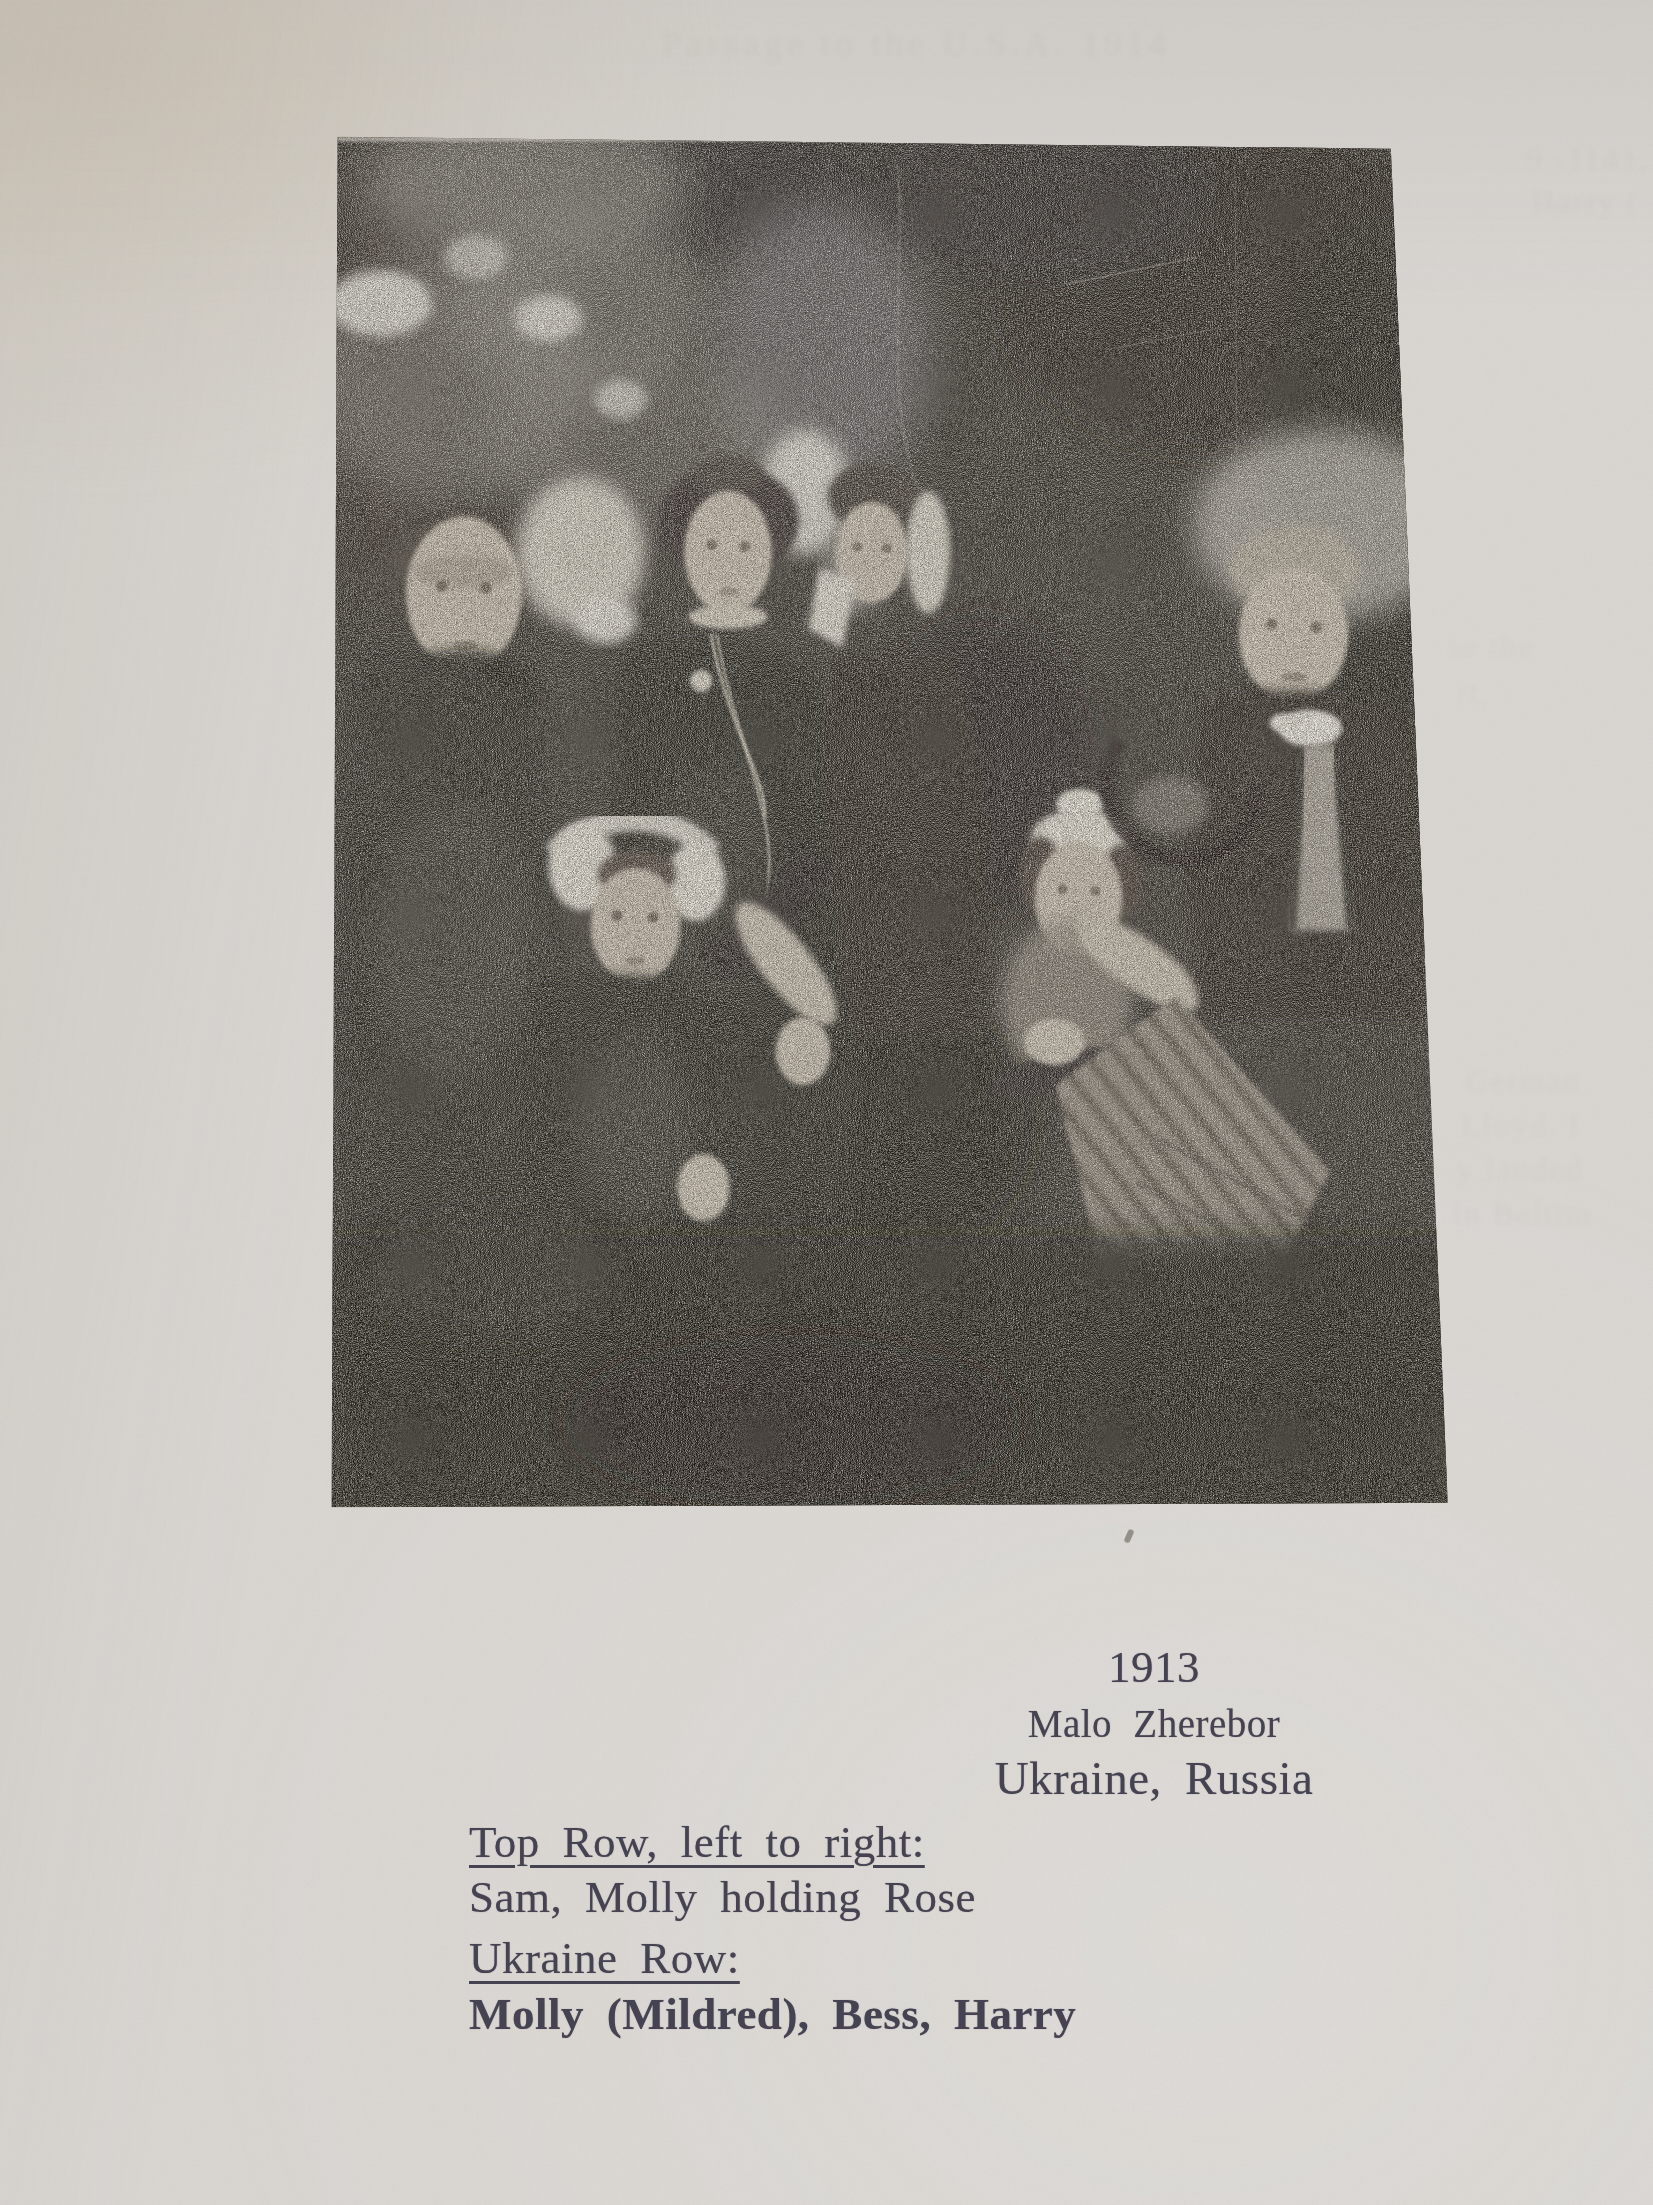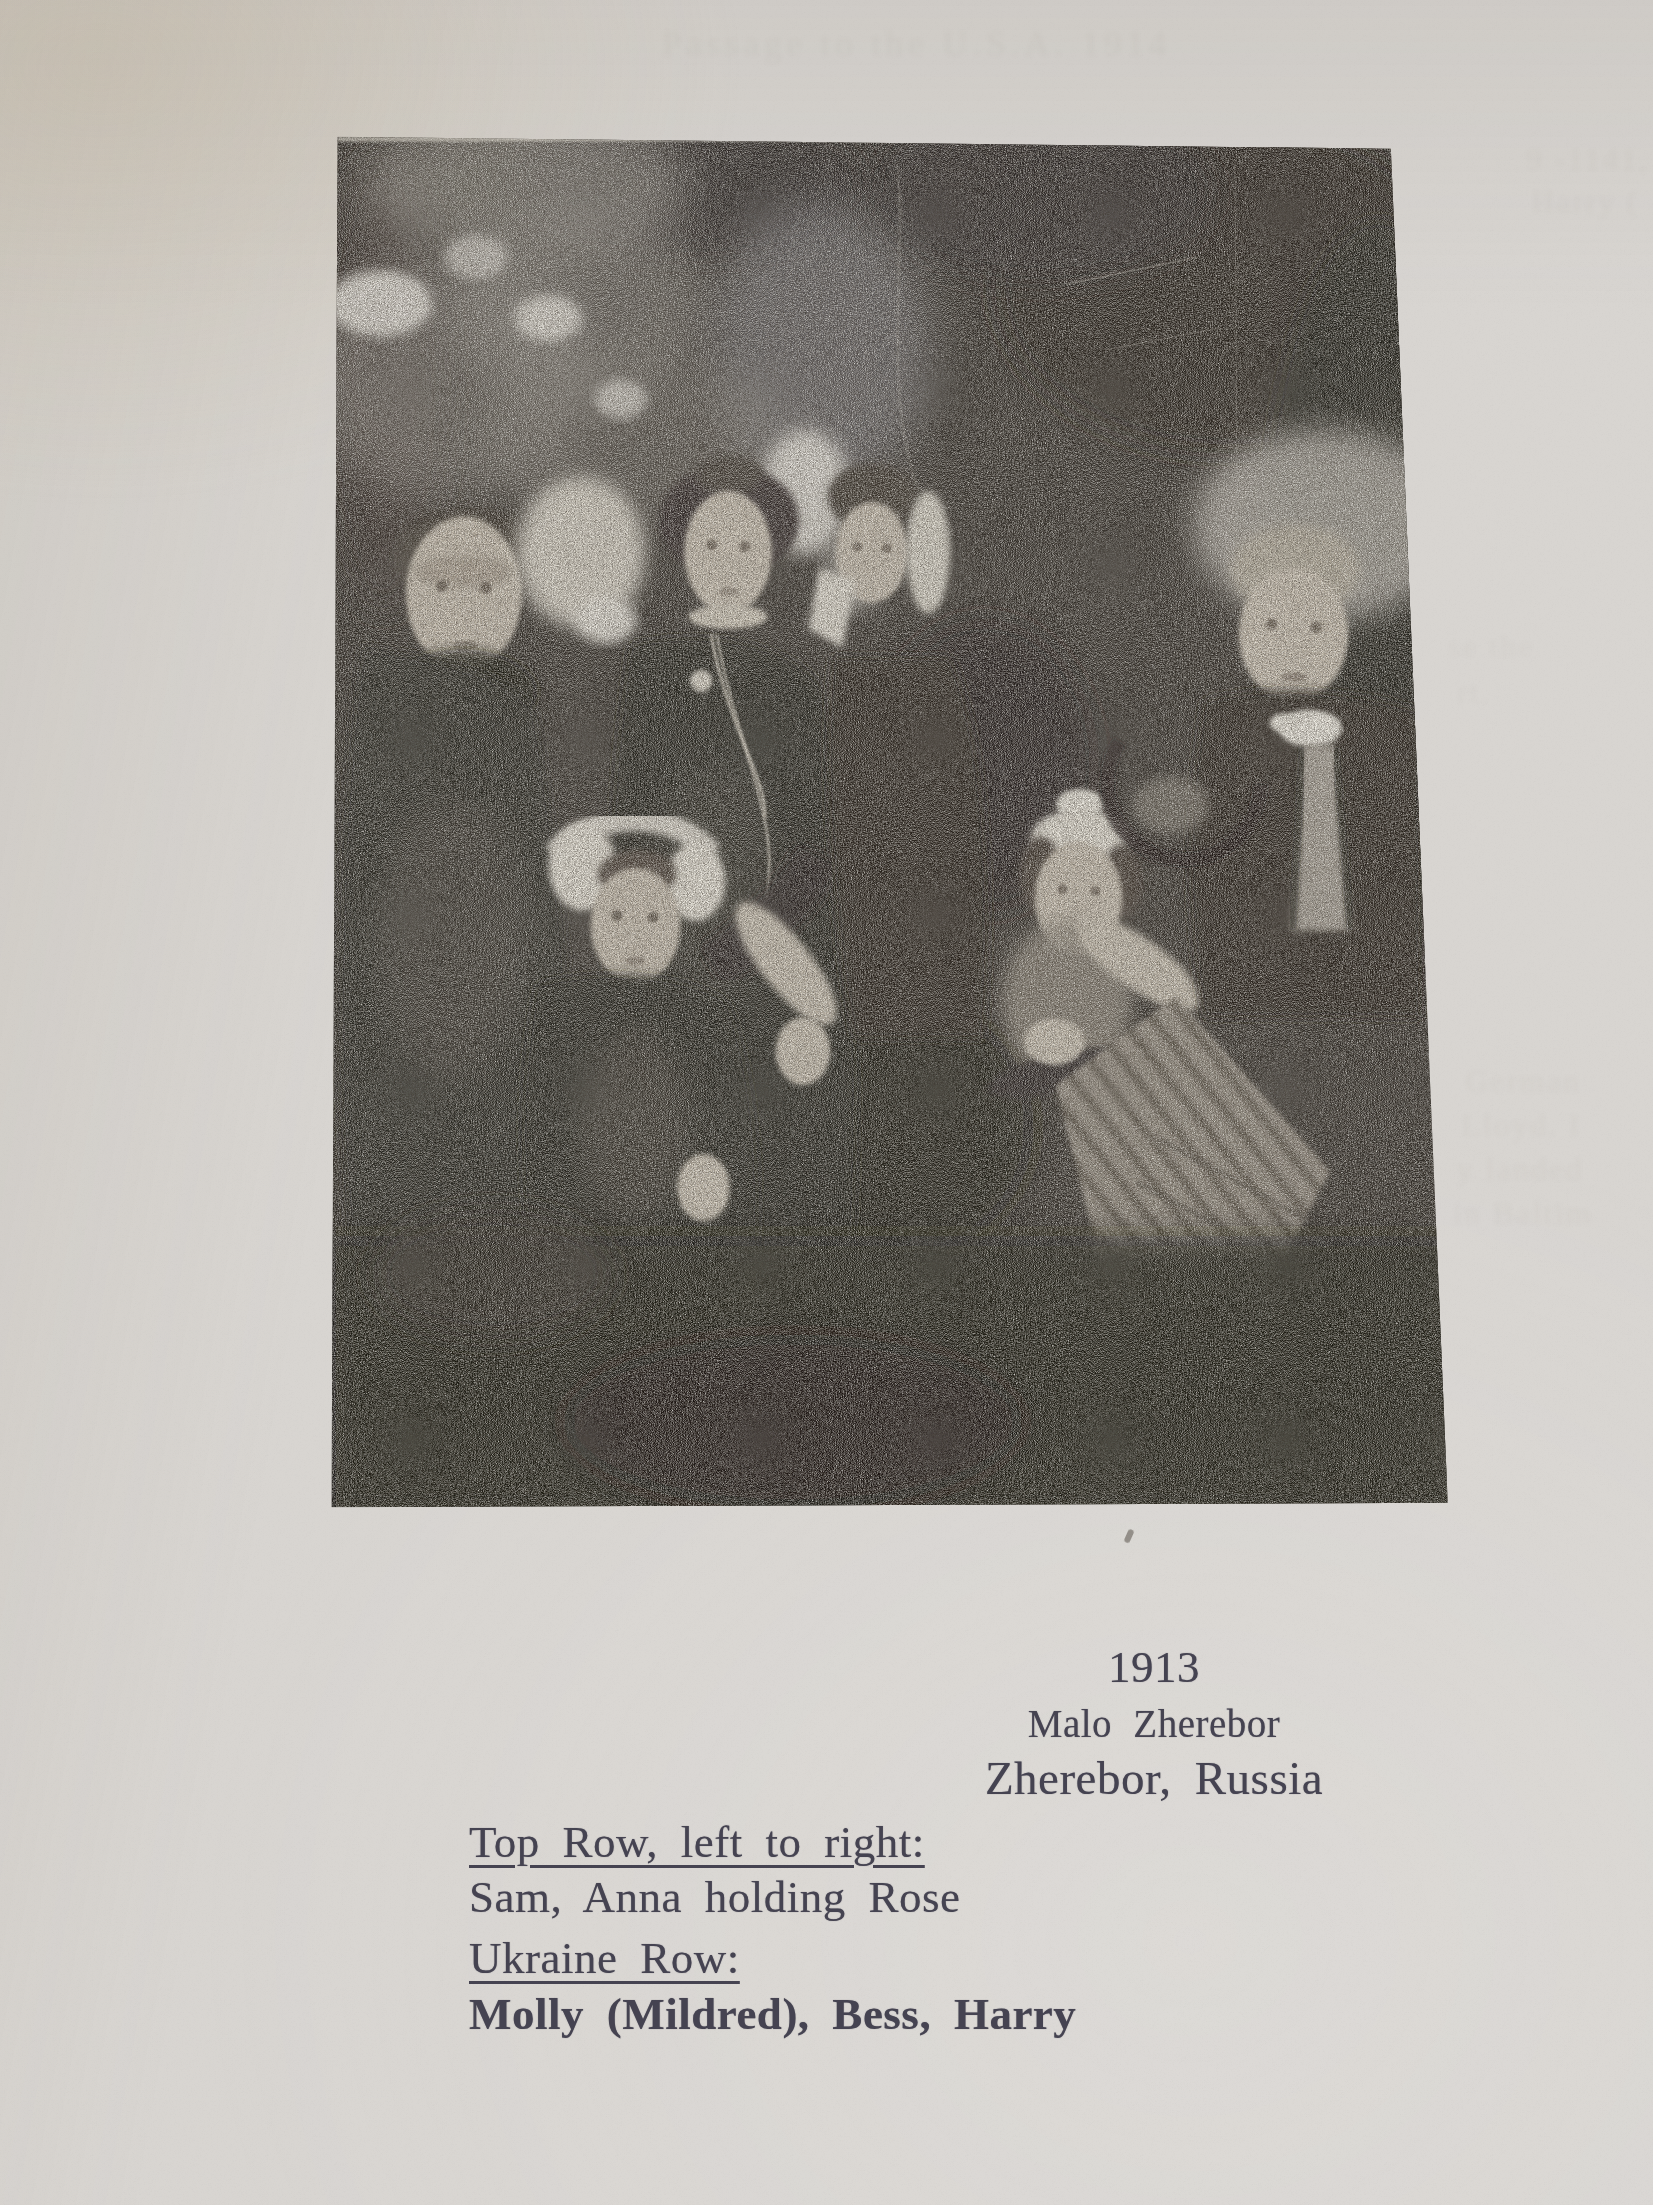--- a/index.html
+++ b/index.html
@@ -237,19 +237,19 @@
 <div class="abs ghost g4">rt.</div>
 <div class="abs ghost g5">German</div>
 <div class="abs ghost g6">Lloyd. I</div>
 <div class="abs ghost g7">y landed</div>
 <div class="abs ghost g8">in Baltim</div>
 
 <div class="abs speck"></div>
 
 <div class="abs cap loc-block loc1">1913</div>
 <div class="abs cap loc-block loc2">Malo Zherebor</div>
-<div class="abs cap loc-block loc3">Zherebor, Russia</div>
+<div class="abs cap loc-block loc3">Ukraine, Russia</div>
 
 <div class="abs cap names n1 underlined">Top Row, left to right:</div>
-<div class="abs cap names n2">Sam, Anna holding Rose</div>
+<div class="abs cap names n2">Sam, Molly holding Rose</div>
 <div class="abs cap names n3 underlined">Ukraine Row:</div>
 <div class="abs cap names n4">Molly (Mildred), Bess, Harry</div>
 
 
 </body></html>

